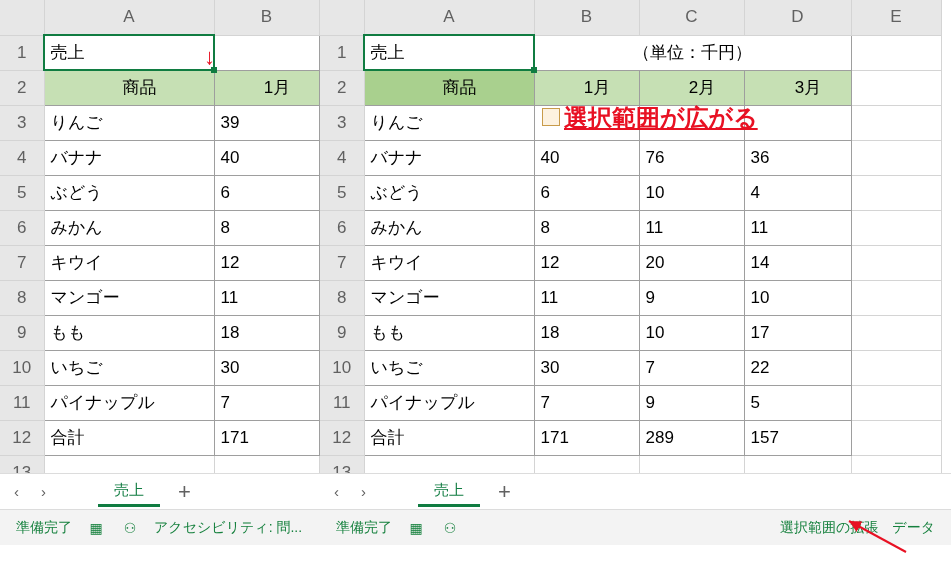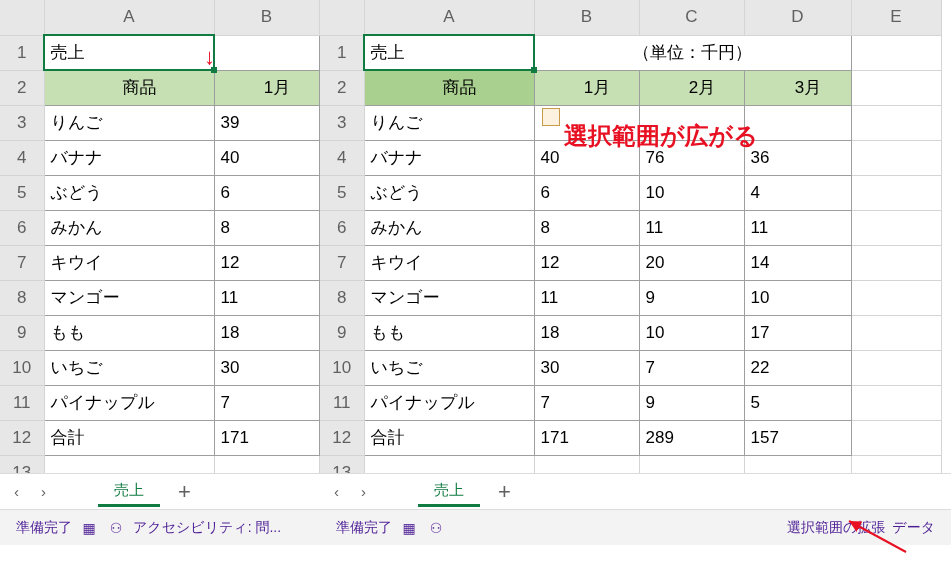--- a/index.html
+++ b/index.html
@@ -33,21 +33,21 @@
   .active-sel::after{content:"";position:absolute;right:-3px;bottom:-3px;width:6px;height:6px;background:var(--sel-border);}
   .arrow-down{position:absolute;color:var(--red);font-size:22px;font-weight:bold;pointer-events:none;}
   .annot{position:absolute;color:var(--red);font-weight:bold;font-size:24px;pointer-events:none;white-space:nowrap;}
   .paste-icn{position:absolute;width:18px;height:18px;border:1px solid #c89b4a;background:#fdf2e0;pointer-events:none;}
   .tabstrip{height:36px;background:#fff;border-top:1px solid #dcdcdc;display:flex;align-items:center;gap:6px;padding:0 14px;font-size:15px;color:#616161;}
   .tabstrip .nav{display:flex;gap:22px;}
   .tabstrip .nav span{cursor:default;}
   .tab{padding:4px 16px;color:#222;}
   .tab.active{border-bottom:3px solid var(--sel-border);color:var(--sel-border);font-weight:500;}
   .plus{font-size:22px;color:#616161;padding:0 12px;}
-  .statusbar{height:36px;background:var(--status);display:flex;align-items:center;padding:0 16px;font-size:14px;color:#4c1d95;gap:7px;border-top:1px solid #dcdcdc;}
+  .statusbar{height:36px;background:var(--status);display:flex;align-items:center;padding:0 16px;font-size:14px;color:#15803d;gap:14px;border-top:1px solid #dcdcdc;}
   .sb-icn{display:inline-block;width:20px;text-align:center;}
   .diag-arrow{position:absolute;right:40px;bottom:25px;pointer-events:none;}
 </style>
 </head>
 <body>
 
 <div class="side-by-side">
 
   <div class="pane left">
     <div class="grid-area">
@@ -276,21 +276,21 @@
               <th class="rowhdr">13</th>
               <td></td>
               <td></td>
               <td></td>
               <td></td>
               <td></td>
             </tr>
       </tbody>
         </table>
       <span class="paste-icn" style="left:222px;top:108px;"></span>
-      <span class="annot" style="left:244px;top:120px;">選択範囲が広がる</span>
+      <span class="annot" style="left:244px;top:102px;text-decoration:underline;">選択範囲が広がる</span>
     </div>
     <div class="tabstrip">
       <div class="nav">
           <span>‹</span>
           <span>›</span>
         </div>
       <div style="width:40px"></div>
       <div class="tab active">売上</div>
       <div class="plus">+</div>
     </div>

